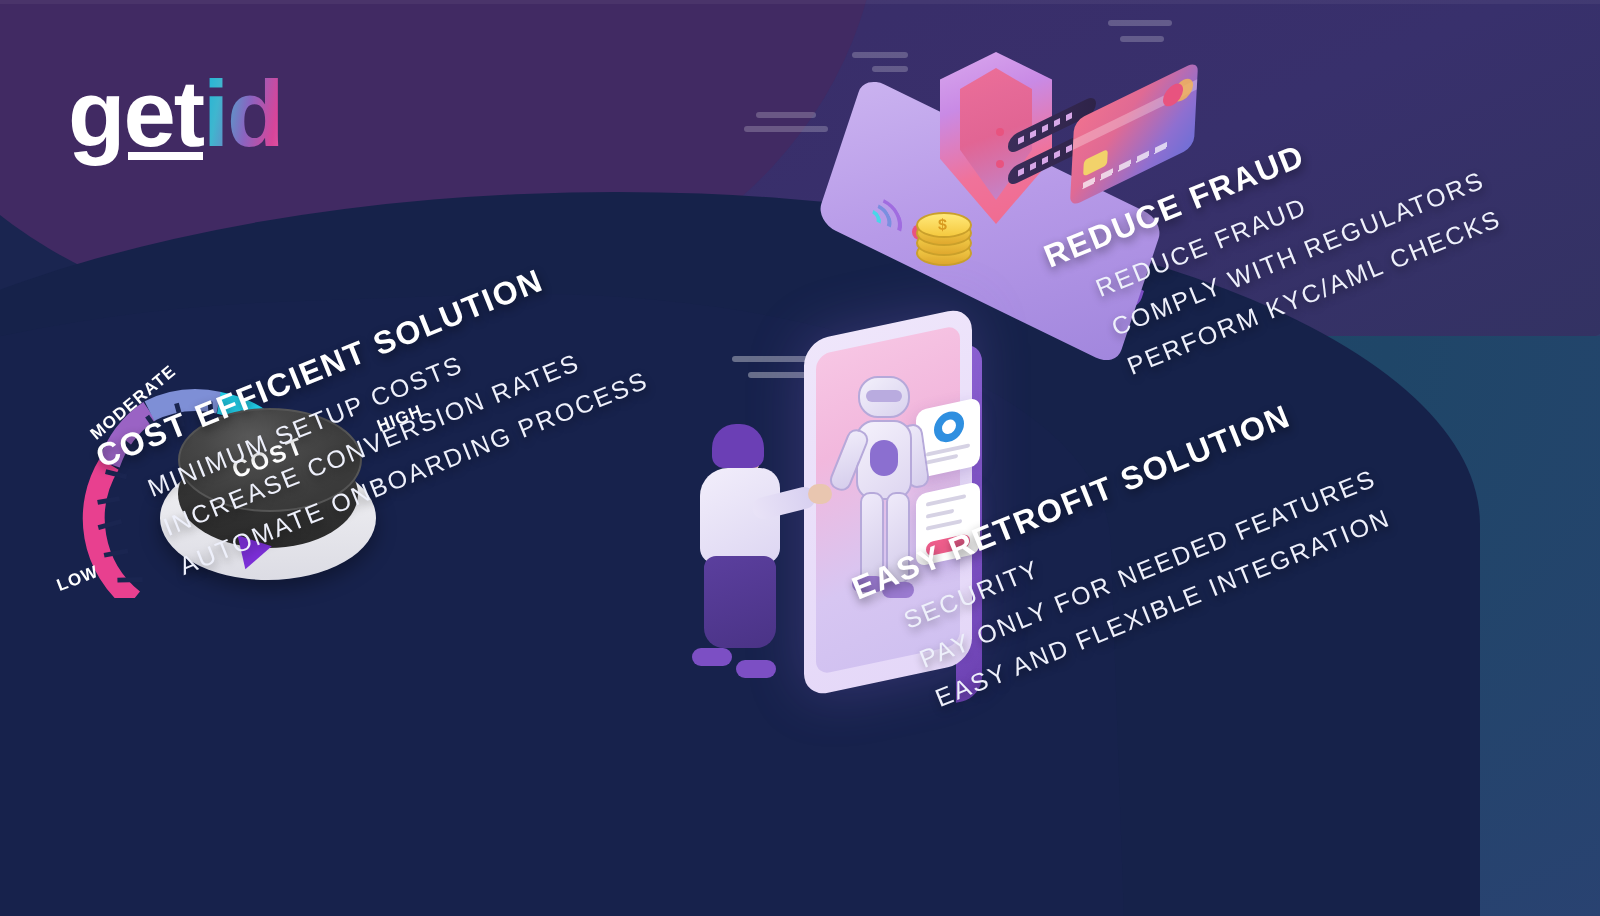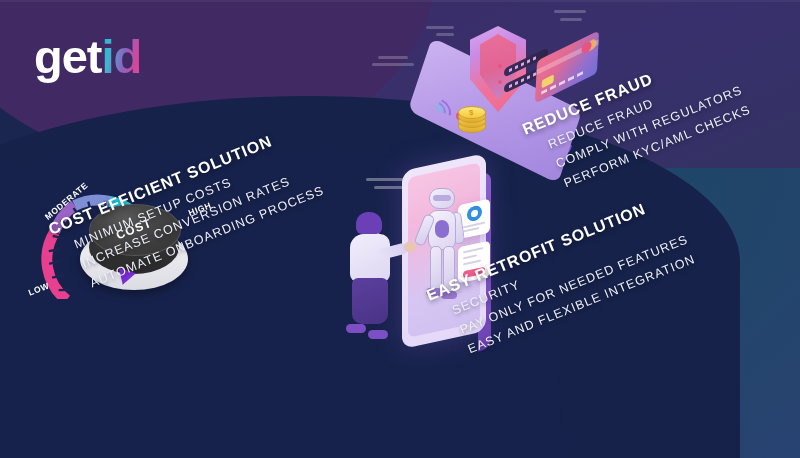--- a/index.html
+++ b/index.html
@@ -42,21 +42,21 @@
   }
   .bg-navy-sweep2{
     position:absolute;left:-220px;top:150px;width:780px;height:520px;
     background:#17224c;border-radius:48% 40% 0 0/ 30% 26% 0 0;
     transform:rotate(-2deg);opacity:.85;
   }
   .bg-topline{position:absolute;left:0;top:0;width:100%;height:2px;background:rgba(255,255,255,.05);}
 
   
   .logo{position:absolute;left:34px;top:33px;font-size:47px;font-weight:700;letter-spacing:-1px;line-height:1;}
-  .logo .g{color:#ffffff;}
+  .logo .g{color:#ffffff;text-decoration:underline;}
   .logo .id{
     background:linear-gradient(100deg,#17b6d8 0%,#3fb6cf 22%,#8a64c0 55%,#d8459a 85%,#e25aa5 100%);
     -webkit-background-clip:text;background-clip:text;color:transparent;
   }
 
   
   .dial-wrap{position:absolute;left:18px;top:186px;width:215px;height:120px;}
   .dial-arc{position:absolute;left:10px;top:8px;width:140px;height:105px;transform:rotate(0deg);}
   .dial-knob{
     position:absolute;left:62px;top:12px;width:108px;height:108px;

